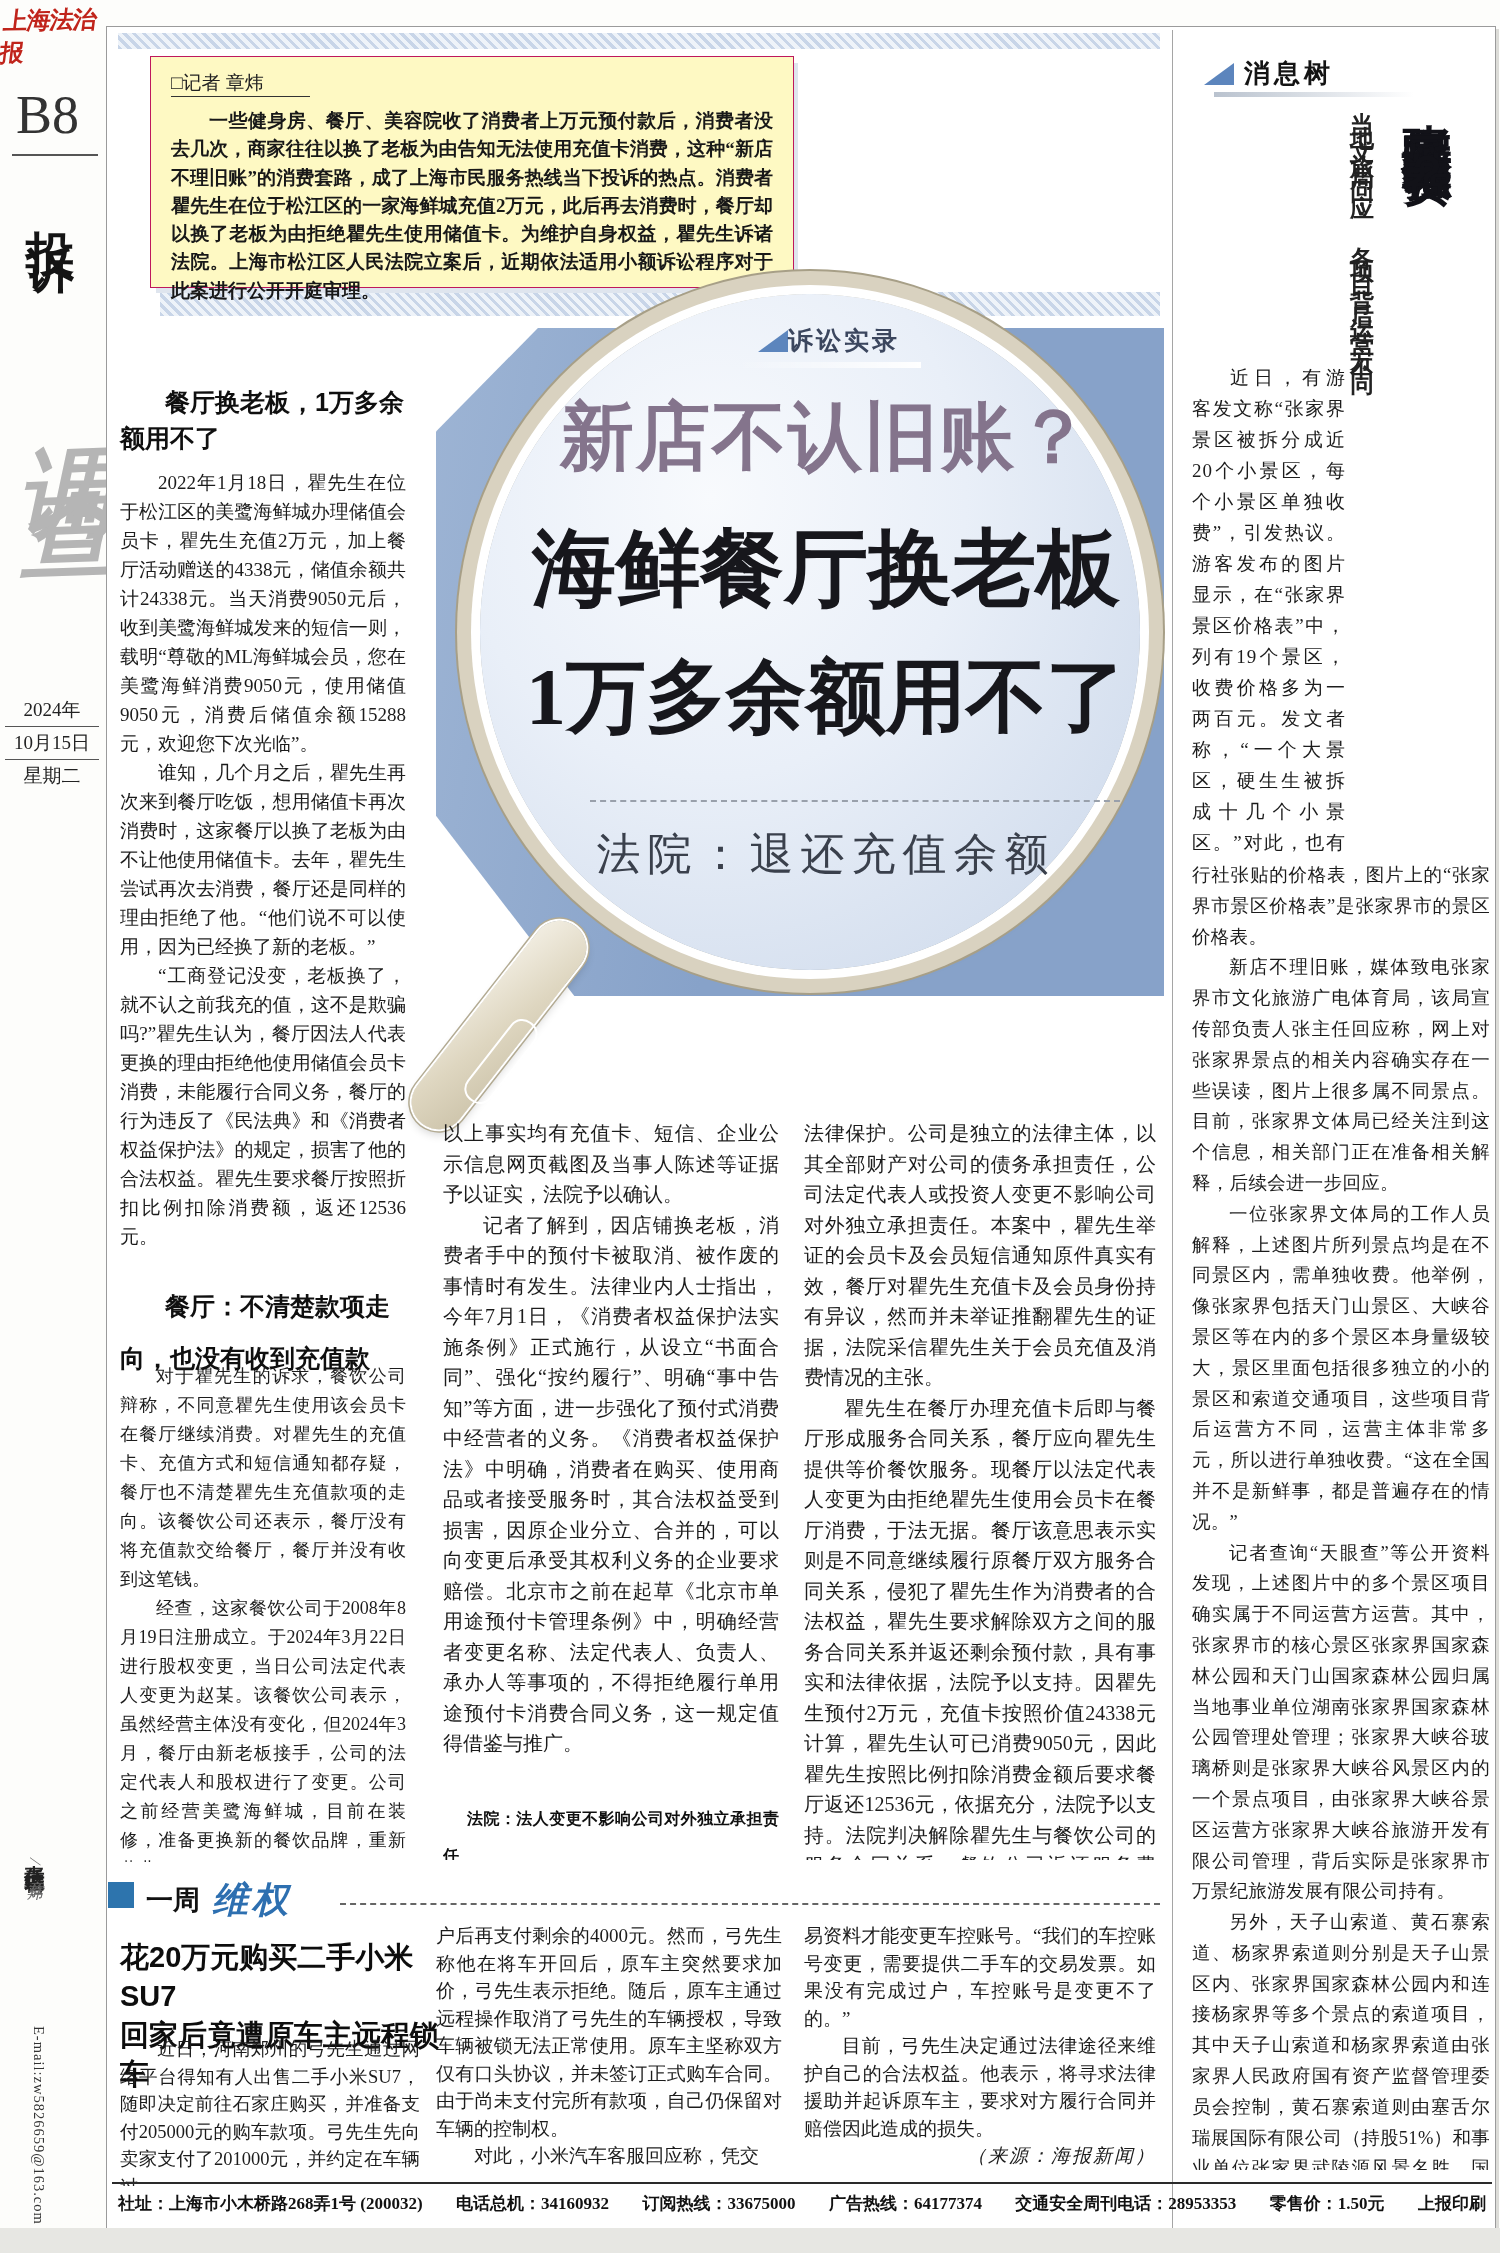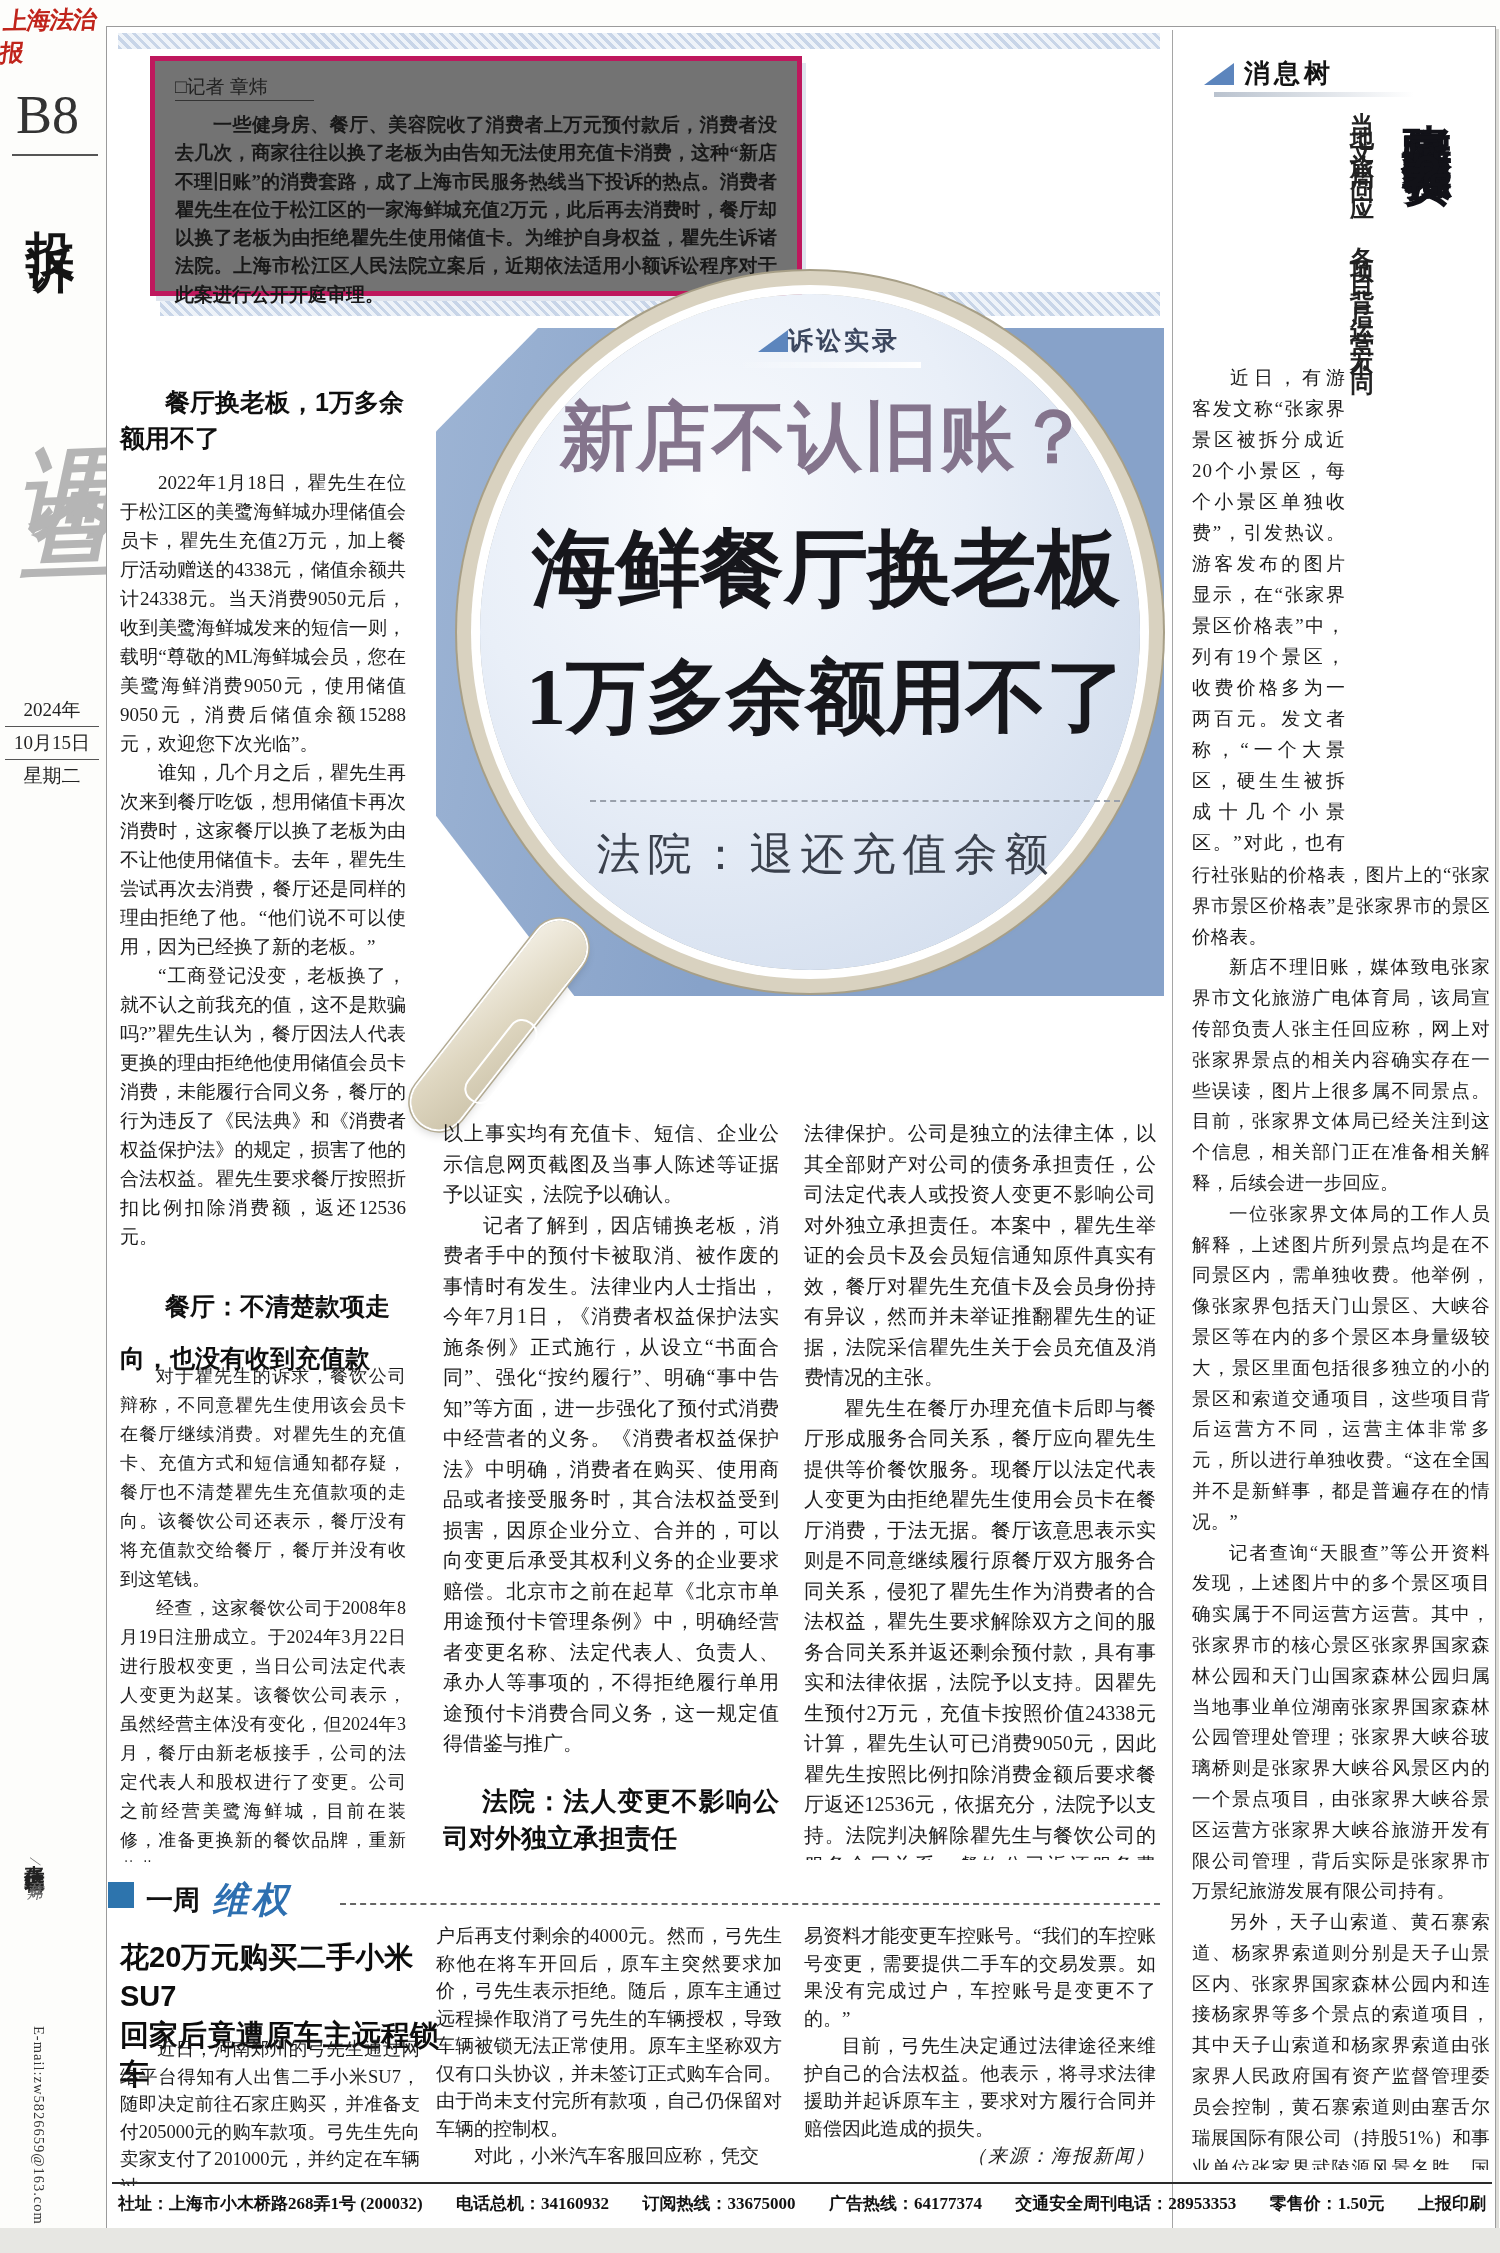--- a/index.html
+++ b/index.html
@@ -27,22 +27,22 @@
   .email-vert{left:30px;top:2026px;font-size:14.5px;color:#333;letter-spacing:1px;}
 
   
   .frame{left:106px;top:26px;width:1388px;height:2224px;background:#fff;
          border:1px solid #9b9b9b;box-shadow:3px 3px 0 #dcdcd8;}
   .hatch{background:repeating-linear-gradient(45deg,#c8d5e8 0 3px,#eef3f9 3px 7px);}
   .band-top{left:118px;top:33px;width:1042px;height:16px;}
   .band-mid{left:160px;top:292px;width:1000px;height:24px;}
 
   
-  .intro-box{left:150px;top:56px;width:642px;height:230px;border:5px solid #be185d;
-             box-shadow:5px 6px 0 -1px #dfe5ee;background:#737373;}
+  .intro-box{left:150px;top:56px;width:642px;height:230px;border:1px solid #be185d;
+             box-shadow:5px 6px 0 -1px #dfe5ee;background:#fef9c3;}
   .byline{position:absolute;left:20px;top:13px;font-size:19px;color:#222;}
   .byline span{border-bottom:1px solid #333;padding-right:46px;padding-bottom:3px;}
   .intro-text{position:absolute;left:20px;top:50px;width:602px;font-size:19px;line-height:28.3px;
               font-weight:600;text-align:justify;text-indent:2em;color:#181818;}
 
   
   .colhead{font-weight:900;color:#0f0f0f;text-indent:1.8em;}
   .lc-h1{left:120px;top:384px;width:292px;font-size:25px;line-height:36px;}
   .lc-b1{left:120px;top:468px;width:286px;height:800px;font-size:19px;line-height:29px;}
   .lc-h2{left:120px;top:1280px;width:292px;font-size:25px;line-height:52px;}
@@ -77,21 +77,21 @@
         font-size:80px;font-weight:900;color:#17171c;}
   .g-dash{position:absolute;left:154px;top:540px;width:530px;border-top:2px dashed #99a0ab;}
   .g-sub{position:absolute;left:120px;top:565px;width:540px;text-align:center;
          font-size:44px;color:#3a404c;letter-spacing:7px;}
 
   
   .midcol{font-size:20px;line-height:30.5px;}
   .mc1{left:443px;top:1118px;width:336px;height:742px;}
   .mc2{left:804px;top:1118px;width:352px;height:742px;}
   .mc-head{font-family:"Liberation Sans","DejaVu Sans",sans-serif;font-weight:900;color:#0f0f0f;
-           font-size:26px;line-height:37px;text-indent:1.5em;margin:24px 0 18px;}
+           font-size:16px;line-height:37px;text-indent:1.5em;margin:41px 0 18px;}
 
   
   .vrule{left:1172px;top:30px;width:1px;height:2218px;background:#a5a5a5;}
   .nt-tag{left:1204px;top:56px;display:flex;align-items:center;gap:10px;text-align:center;}
   .nt-tag-text{font-size:26px;font-weight:900;color:#141414;letter-spacing:4px;
                font-family:"Liberation Sans","DejaVu Sans",sans-serif;}
   .nt-swoosh{left:1214px;top:92px;width:200px;height:5px;
              background:linear-gradient(to right,#b9c2ce,rgba(185,194,206,0));}
   .nt-vh{left:1396px;top:84px;height:690px;font-size:50px;font-weight:900;color:#121218;letter-spacing:3px;line-height:1.25;}
   .nt-vs{left:1346px;top:92px;height:700px;font-size:24px;font-weight:700;color:#222;letter-spacing:14px;}

